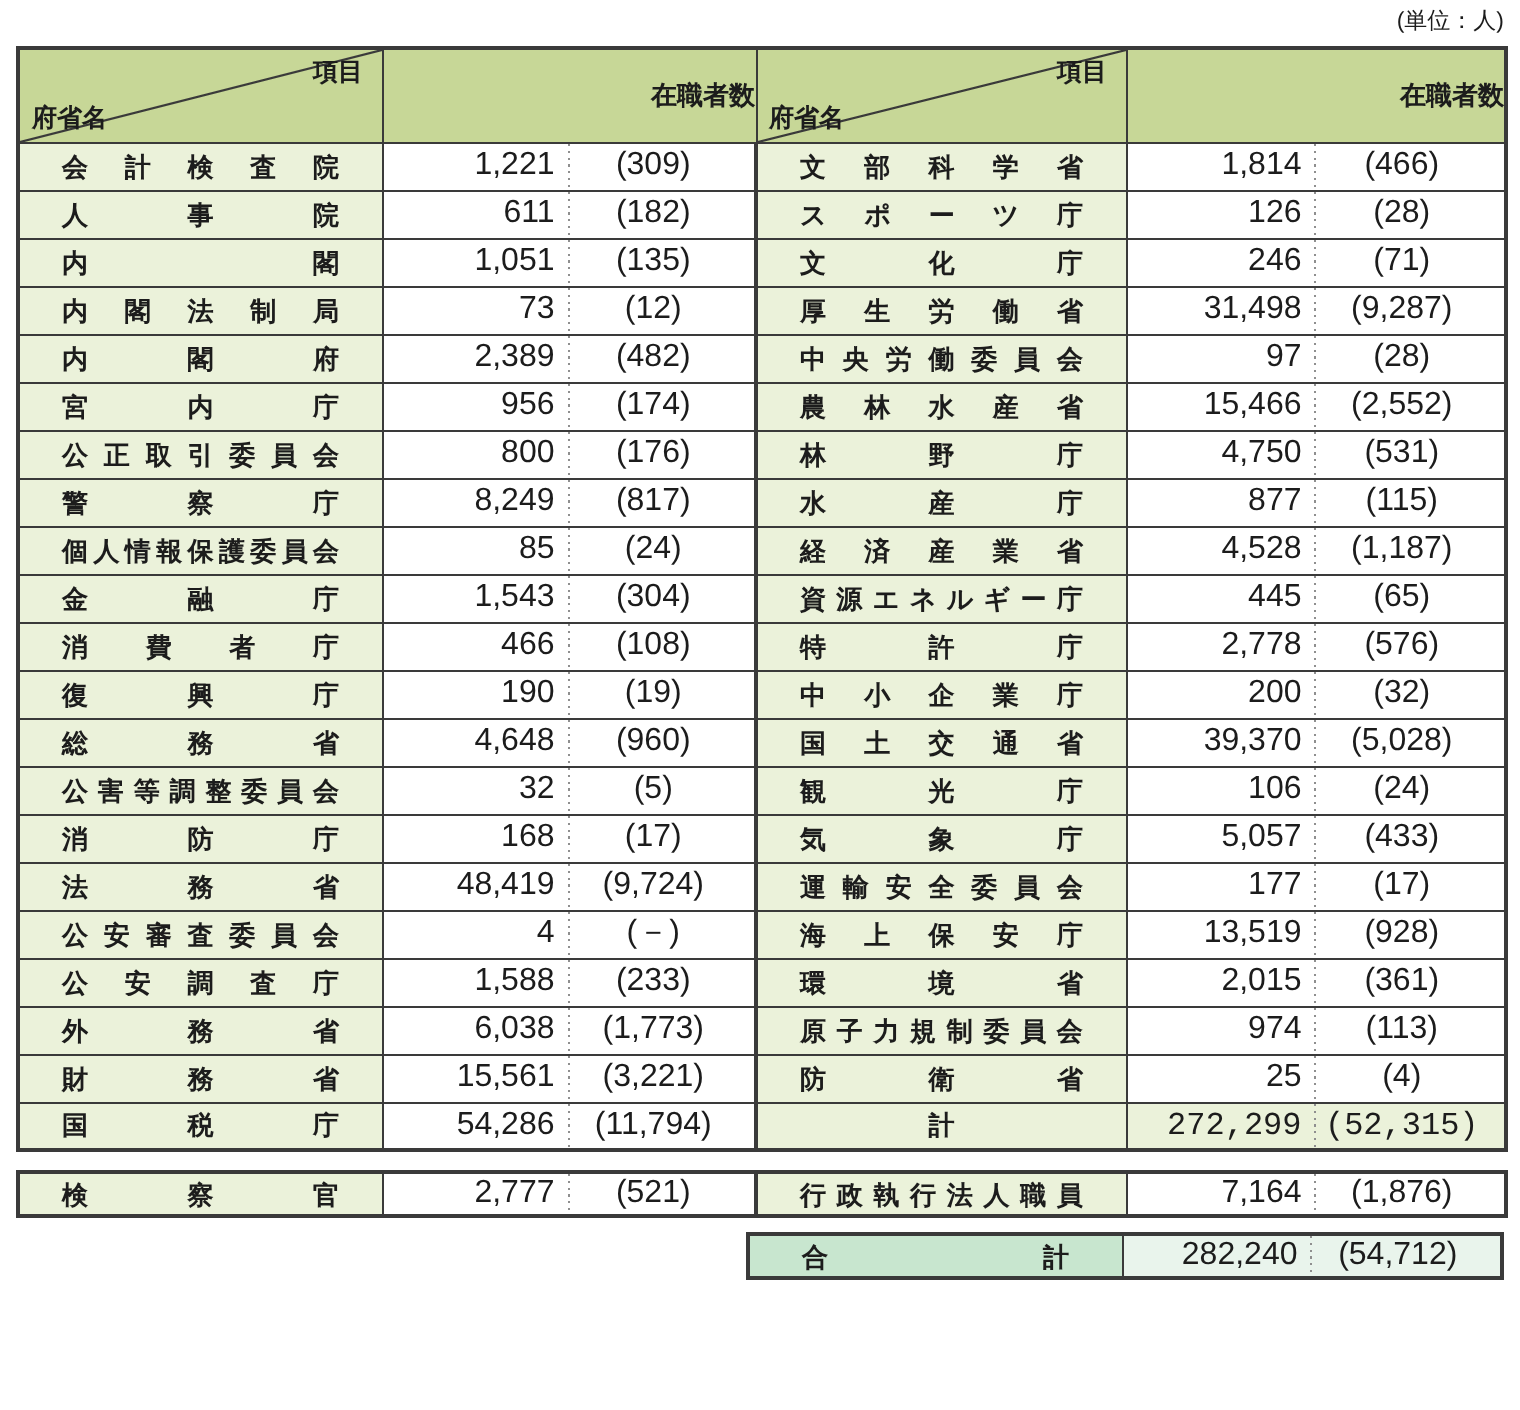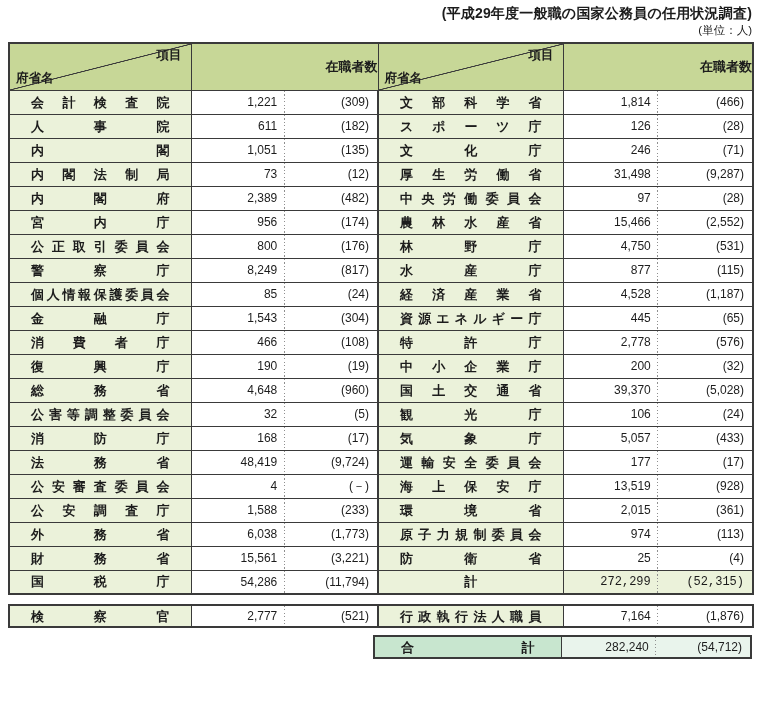--- a/index.html
+++ b/index.html
@@ -48,38 +48,37 @@
   .jname{display:flex;justify-content:space-between;align-items:center;
     padding:0 21px;font-size:13px;font-weight:bold;line-height:1;}
   .jname.center{justify-content:center;}
   .grand-table .jname{padding:0 26px;}
 
   td.count{
     background-image:repeating-linear-gradient(to bottom,var(--dotted) 0 1.1px,transparent 1.1px 3.4px);
     background-size:1px 100%;background-position:50% 0;background-repeat:no-repeat;
   }
   td.count.green{background-color:var(--row-green);font-family:Liberation Mono, monospace;}
-  .cflex{display:flex;align-items:center;font-size:12px;line-height:1;}
+  .cflex{display:flex;align-items:center;font-size:16px;line-height:1;}
   .cflex .num{flex:0 0 50%;text-align:right;padding-right:7px;}
-  .cflex .paren{flex:0 0 50%;text-align:right;padding-right:8px;}
+  .cflex .paren{flex:0 0 50%;text-align:center;padding-right:8px;}
 
   td.grand-label{background:var(--grand-label-green);}
   td.grand-count{background-color:var(--grand-light-green);
     background-image:repeating-linear-gradient(to bottom,var(--dotted) 0 1.1px,transparent 1.1px 3.4px);
     background-size:1px 100%;background-position:50% 0;background-repeat:no-repeat;margin-top:24px;}
 
   .notes{margin-top:9px;font-size:12px;line-height:16px;padding-left:2px;}
   .note-line.indent{padding-left:40px;}
 </style>
 </head>
 <body>
 
 <div class="page">
 
-  <div class="doc-title">(平成29年度一般職の国家公務員の任用状況調査)</div>
   <div class="unit-note">(単位：人)</div>
 
   <table class="main-table">
     <colgroup>
       <col style="width:182px">
         <col style="width:187px">
         <col style="width:185px">
         <col style="width:190px">
     </colgroup>
     <thead>

